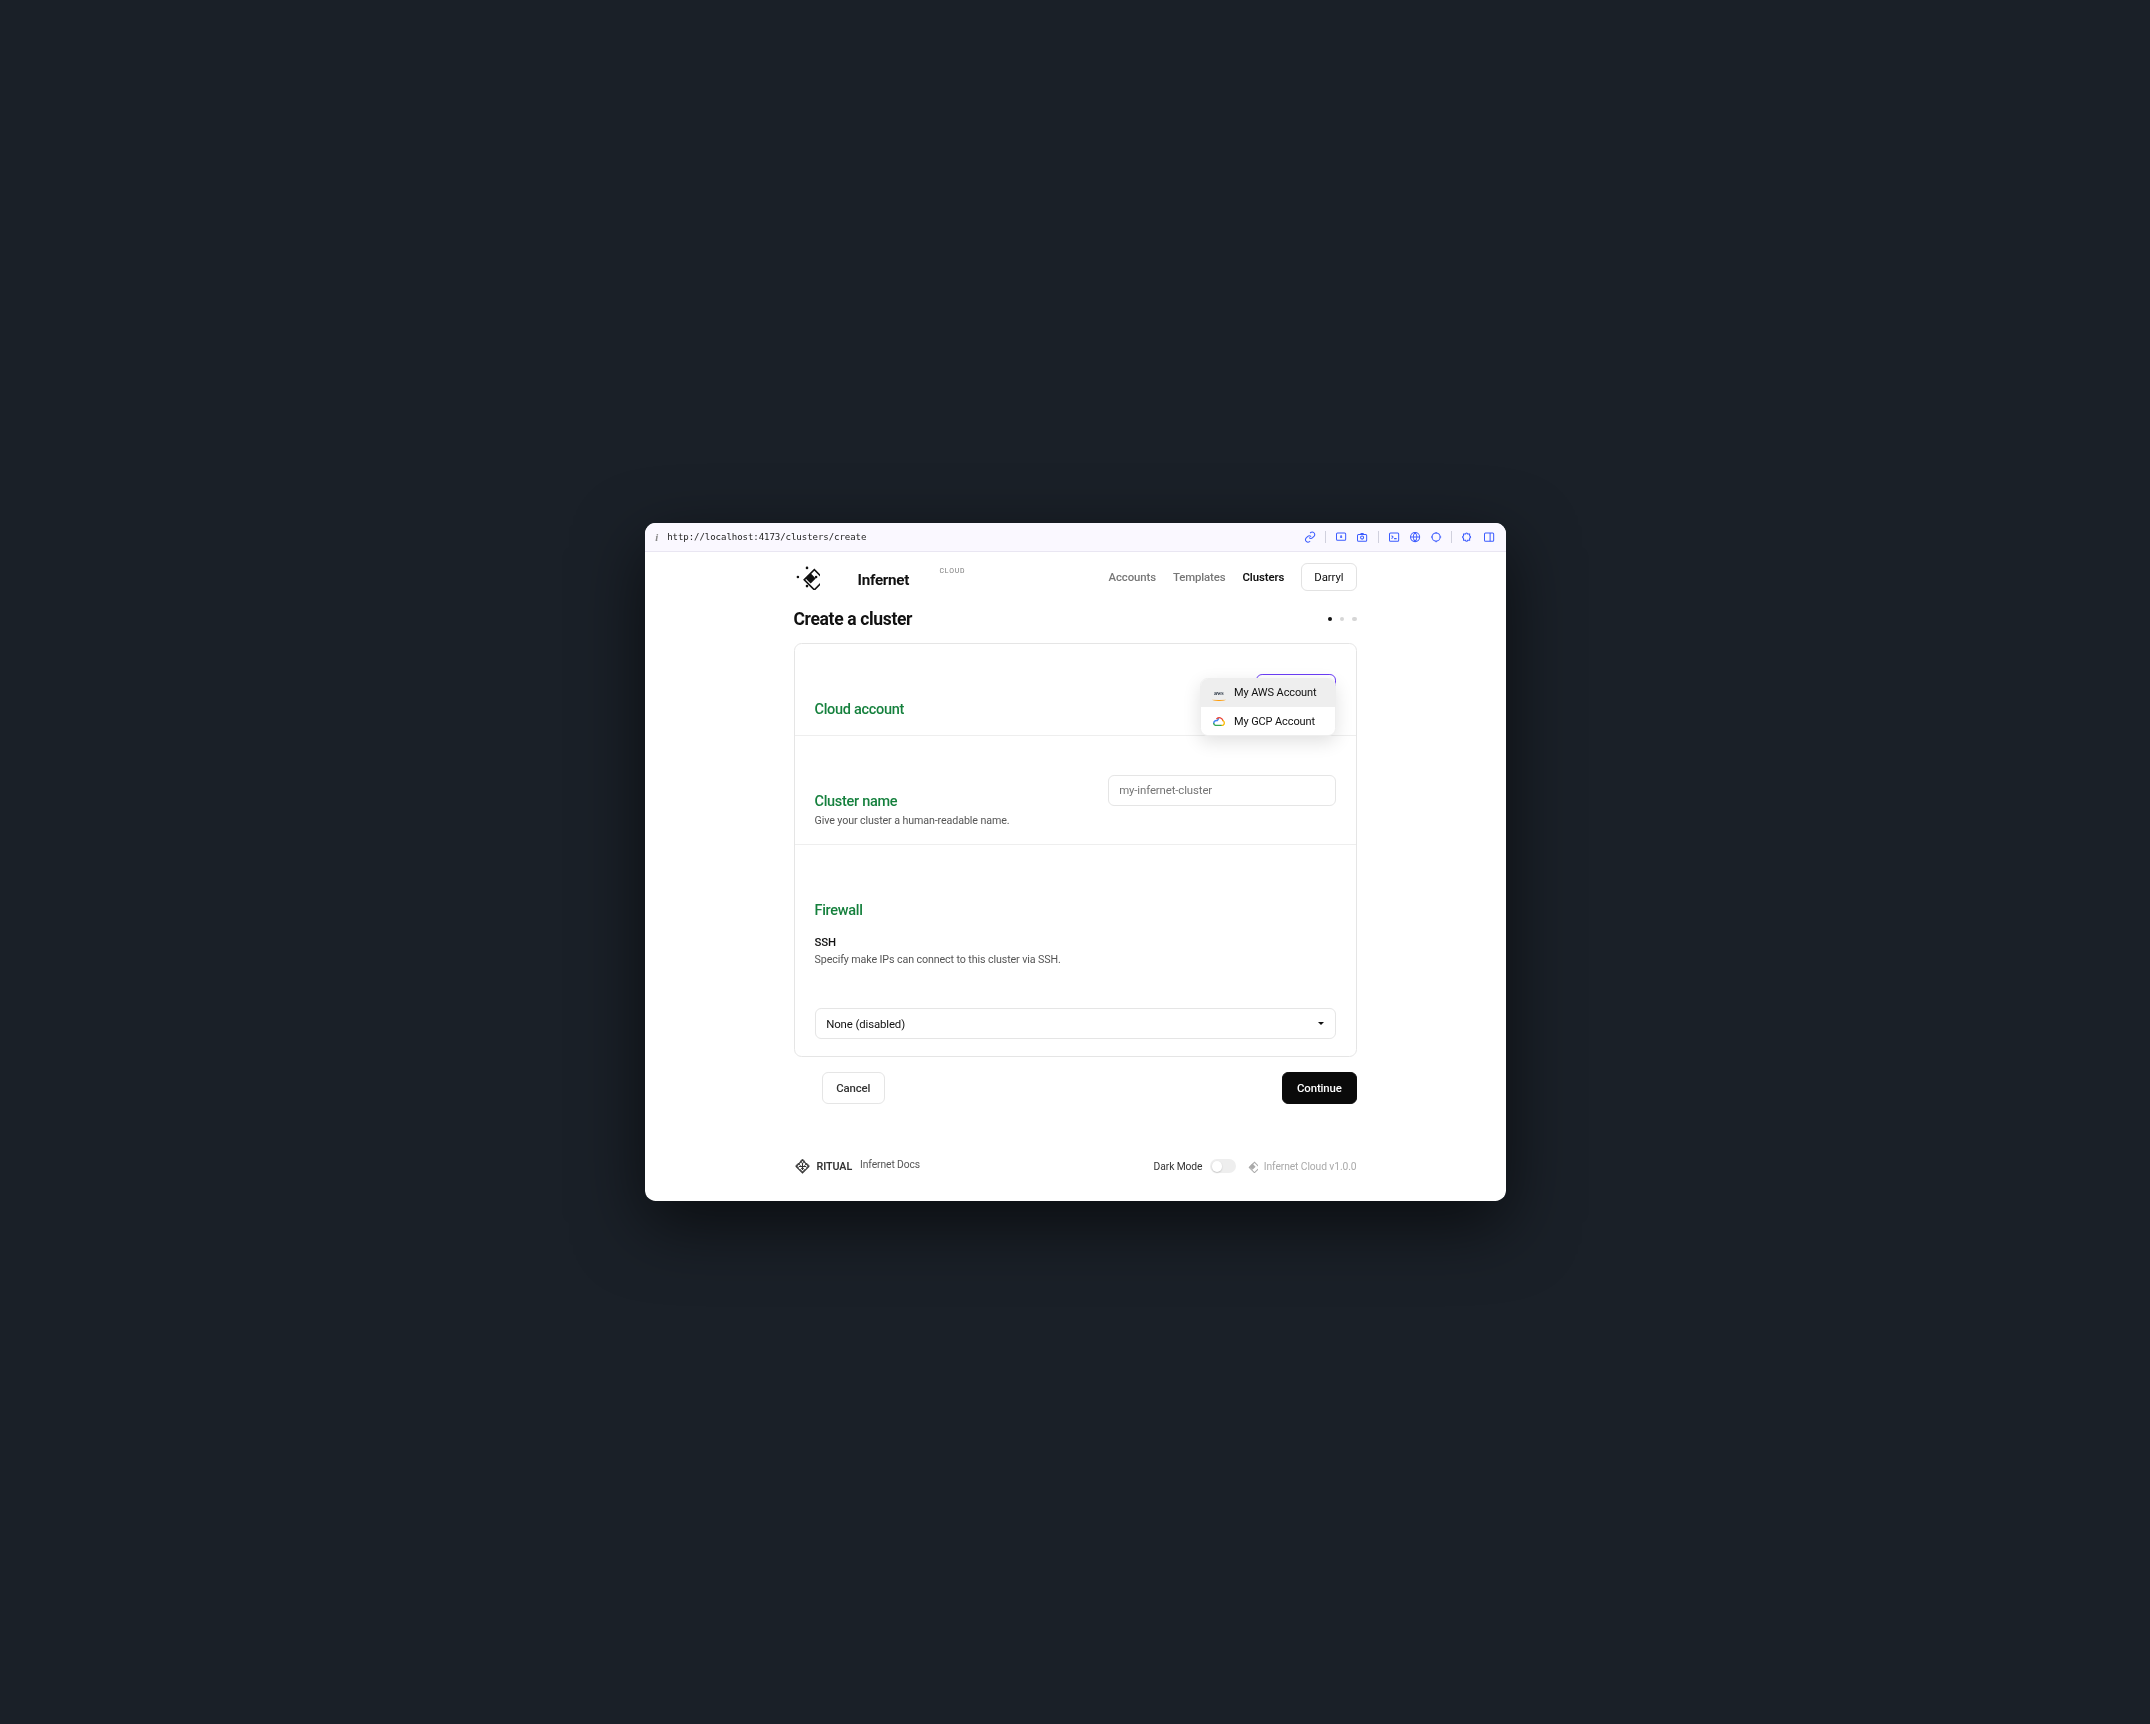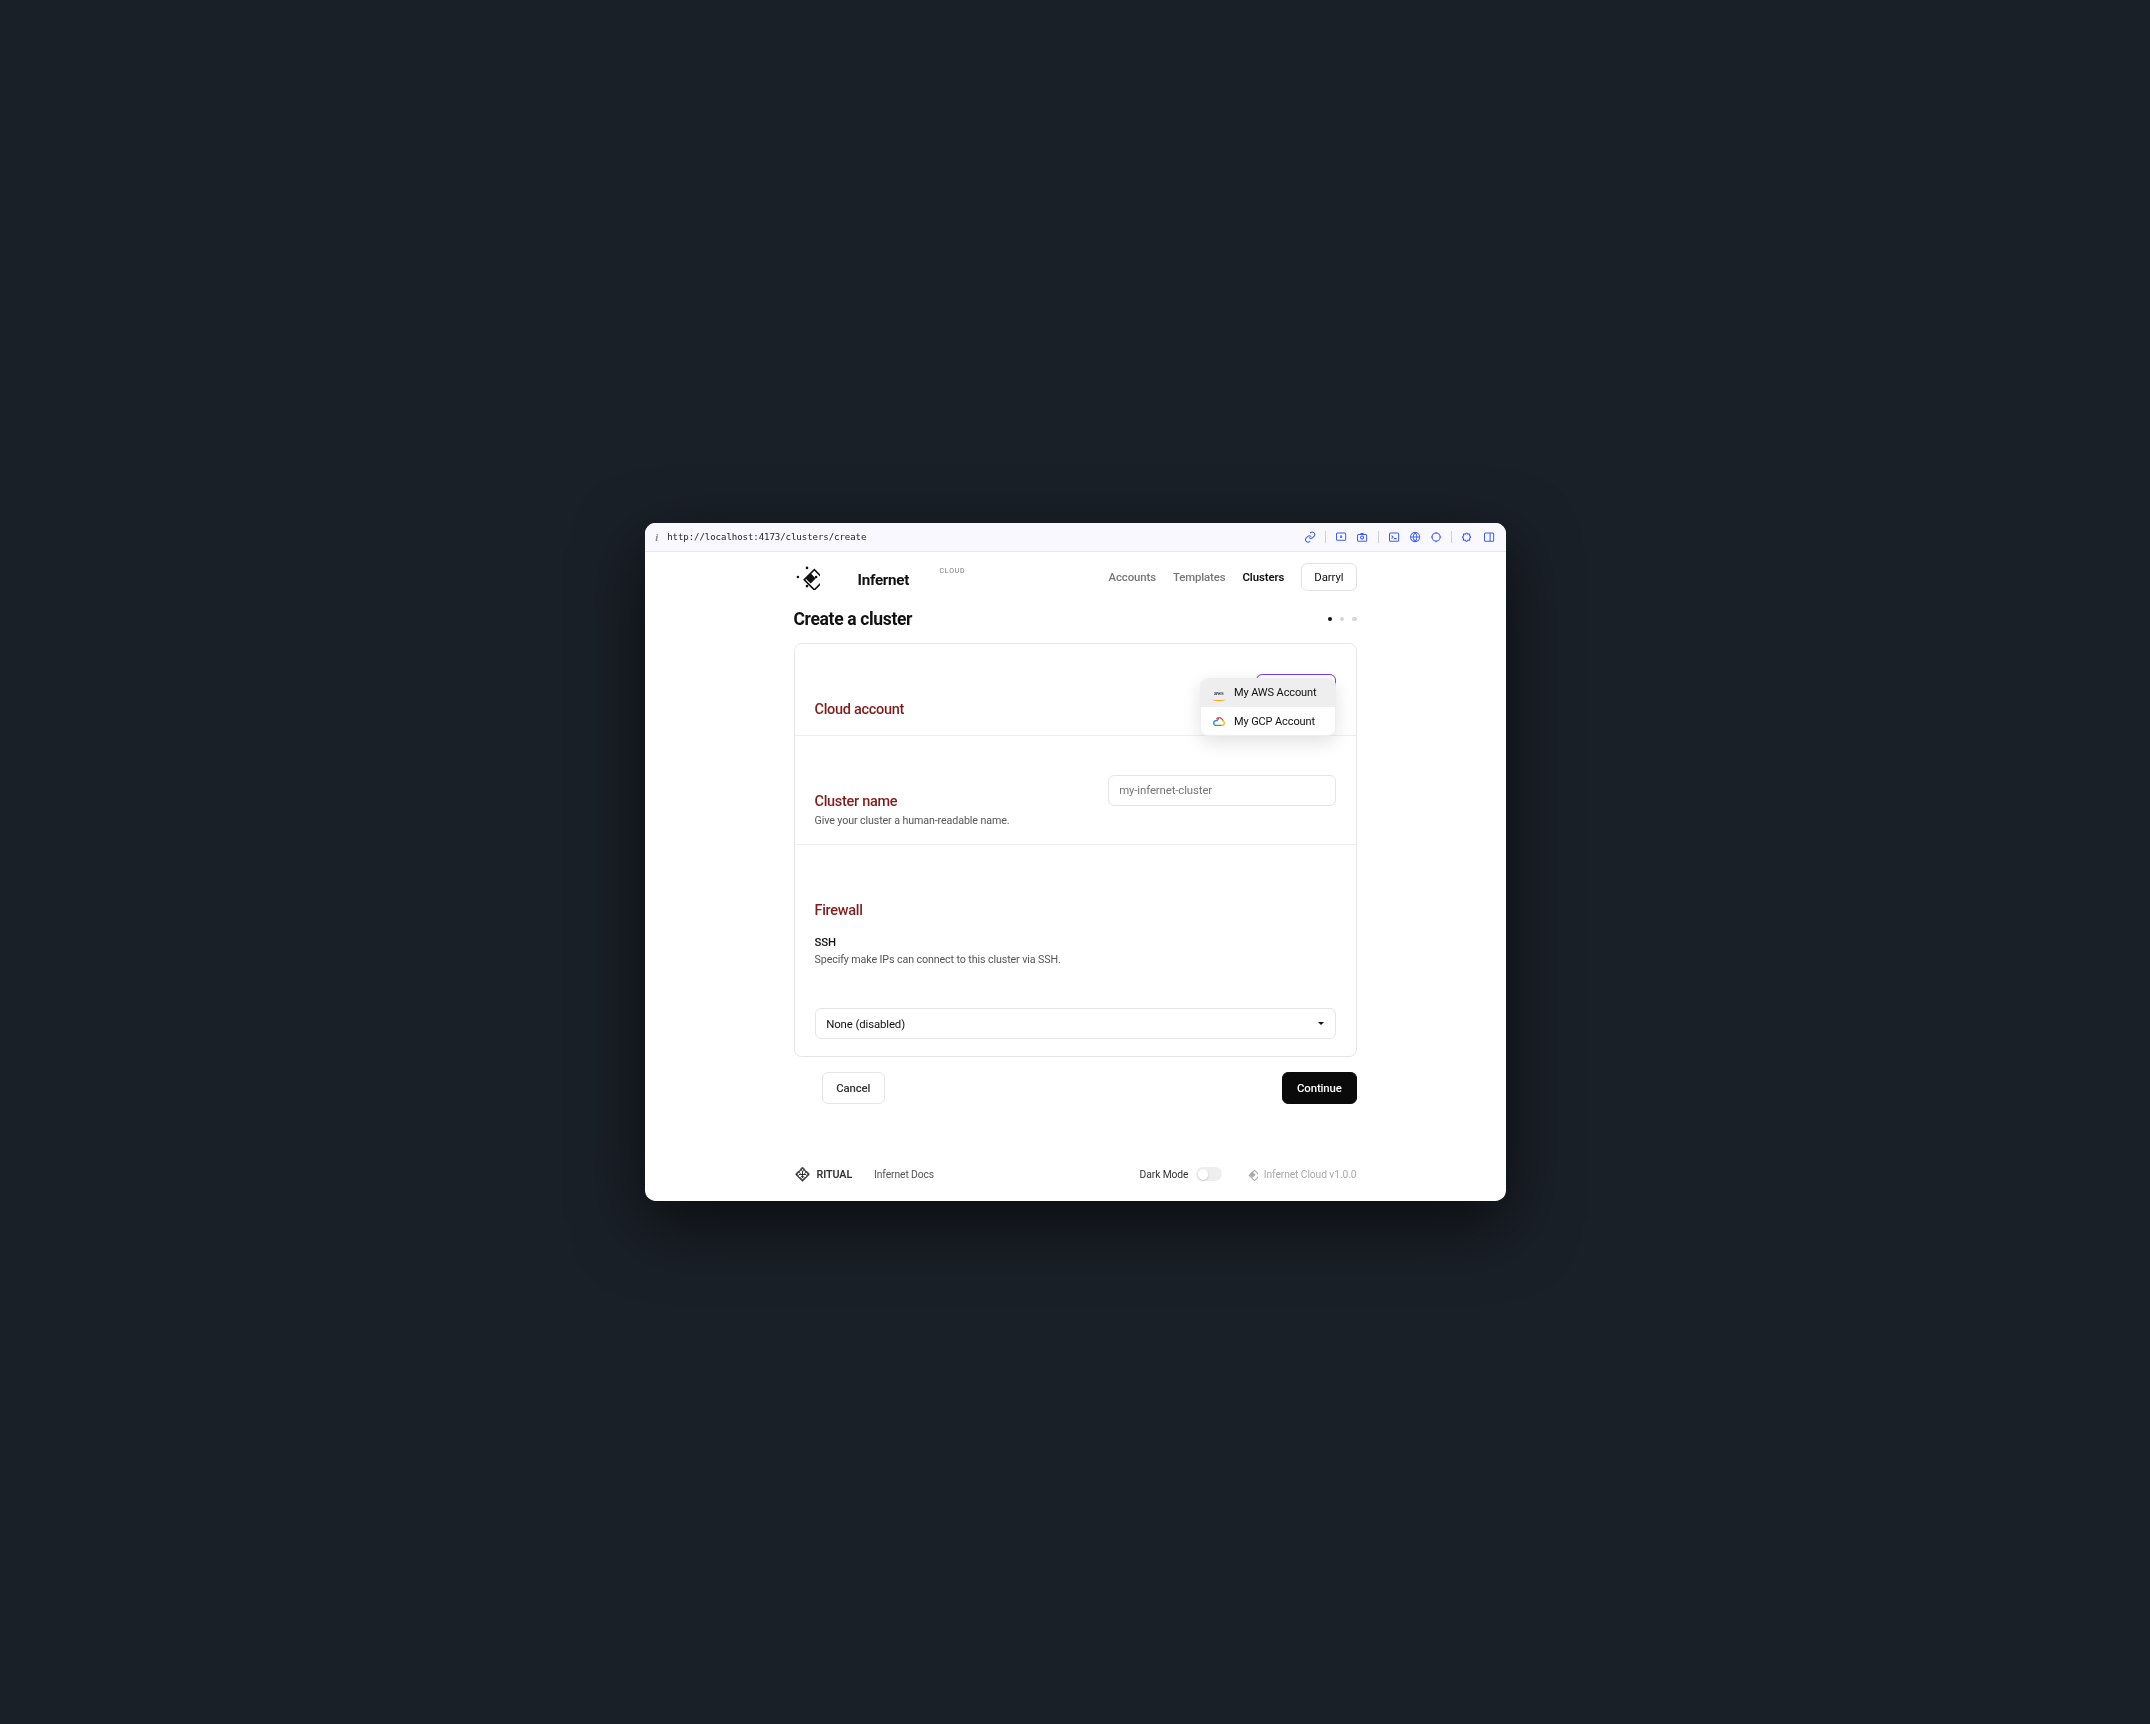--- a/index.html
+++ b/index.html
@@ -179,21 +179,21 @@
     .card-section:last-child {
       border-bottom: none;
     }
     .card-section.row {
       flex-direction: row;
       align-items: center;
     }
     .section-title {
       font-size: 14.5px;
       font-weight: 500;
-      color: #7f1d1d;
+      color: #15803d;
       letter-spacing: -0.02em;
       margin-top: 40px;
     }
     .section-desc {
       font-size: 10.7px;
       color: #555;
     }
     .spacer {
       flex: 1;
     }
@@ -353,24 +353,23 @@
       border: 0.8px solid #0a0a0a;
       color: #fff;
       margin-left: auto;
     }
     
     .footer {
       border-top: 0.8px solid transparent;
       padding: 12.2px 30.5px 18.3px 30.5px;
       max-width: 624px;
       width: 100%;
-      margin: 0 auto;
-      display: flex;
-      align-items: center;
-      gap: 22px;
+      margin: 8px auto;
+      display: flex;
+      gap: 8px;
     }
     .ritual-logo {
       display: flex;
       align-items: center;
       gap: 6.1px;
       font-size: 10.7px;
       letter-spacing: 0.14em;
       font-weight: 600;
       color: #333;
     }

